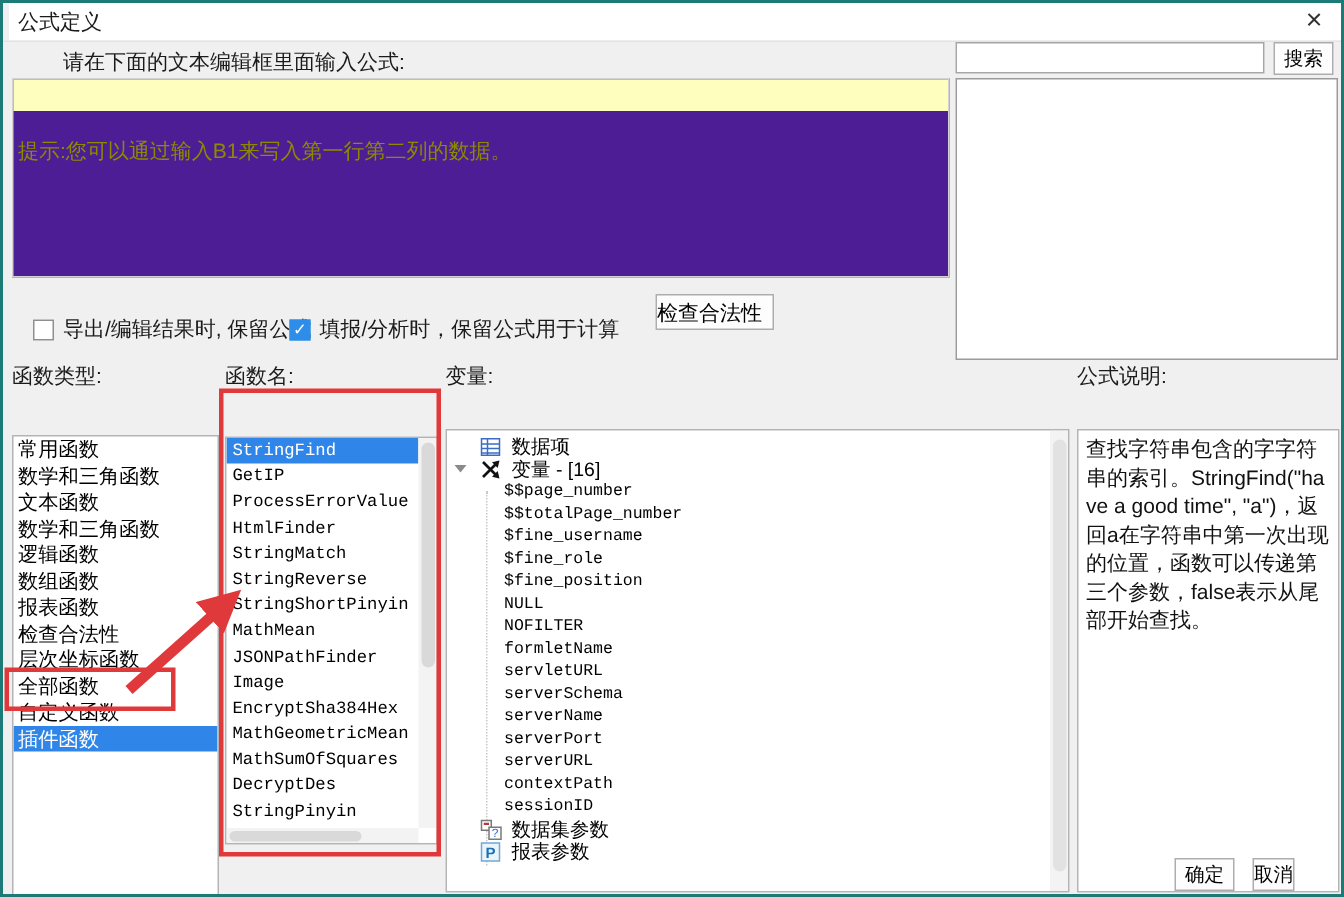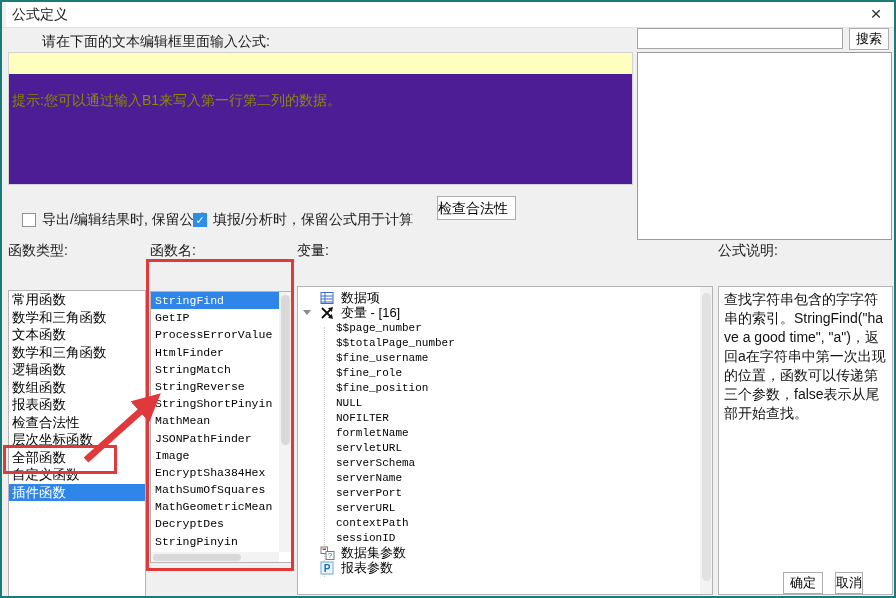--- a/index.html
+++ b/index.html
@@ -140,22 +140,22 @@
         <div class="fn-row">GetIP</div>
         <div class="fn-row">ProcessErrorValue</div>
         <div class="fn-row">HtmlFinder</div>
         <div class="fn-row">StringMatch</div>
         <div class="fn-row">StringReverse</div>
         <div class="fn-row">StringShortPinyin</div>
         <div class="fn-row">MathMean</div>
         <div class="fn-row">JSONPathFinder</div>
         <div class="fn-row">Image</div>
         <div class="fn-row">EncryptSha384Hex</div>
+        <div class="fn-row">MathGeometricMean</div>
         <div class="fn-row">MathSumOfSquares</div>
-        <div class="fn-row">MathGeometricMean</div>
         <div class="fn-row">DecryptDes</div>
         <div class="fn-row">StringPinyin</div>
         <div class="fn-row">MathPopulationStandar</div>
         <div class="fn-row">MathFrequency</div>
       </div>
     <div class="vscroll" style="top:0; bottom:10px;">
       <div class="thumb-v" style="top:3px; height:150px;"></div>
     </div>
     <div class="hscroll" style="right:12px;">
       <div class="thumb-h" style="left:2px; width:88px;"></div>

